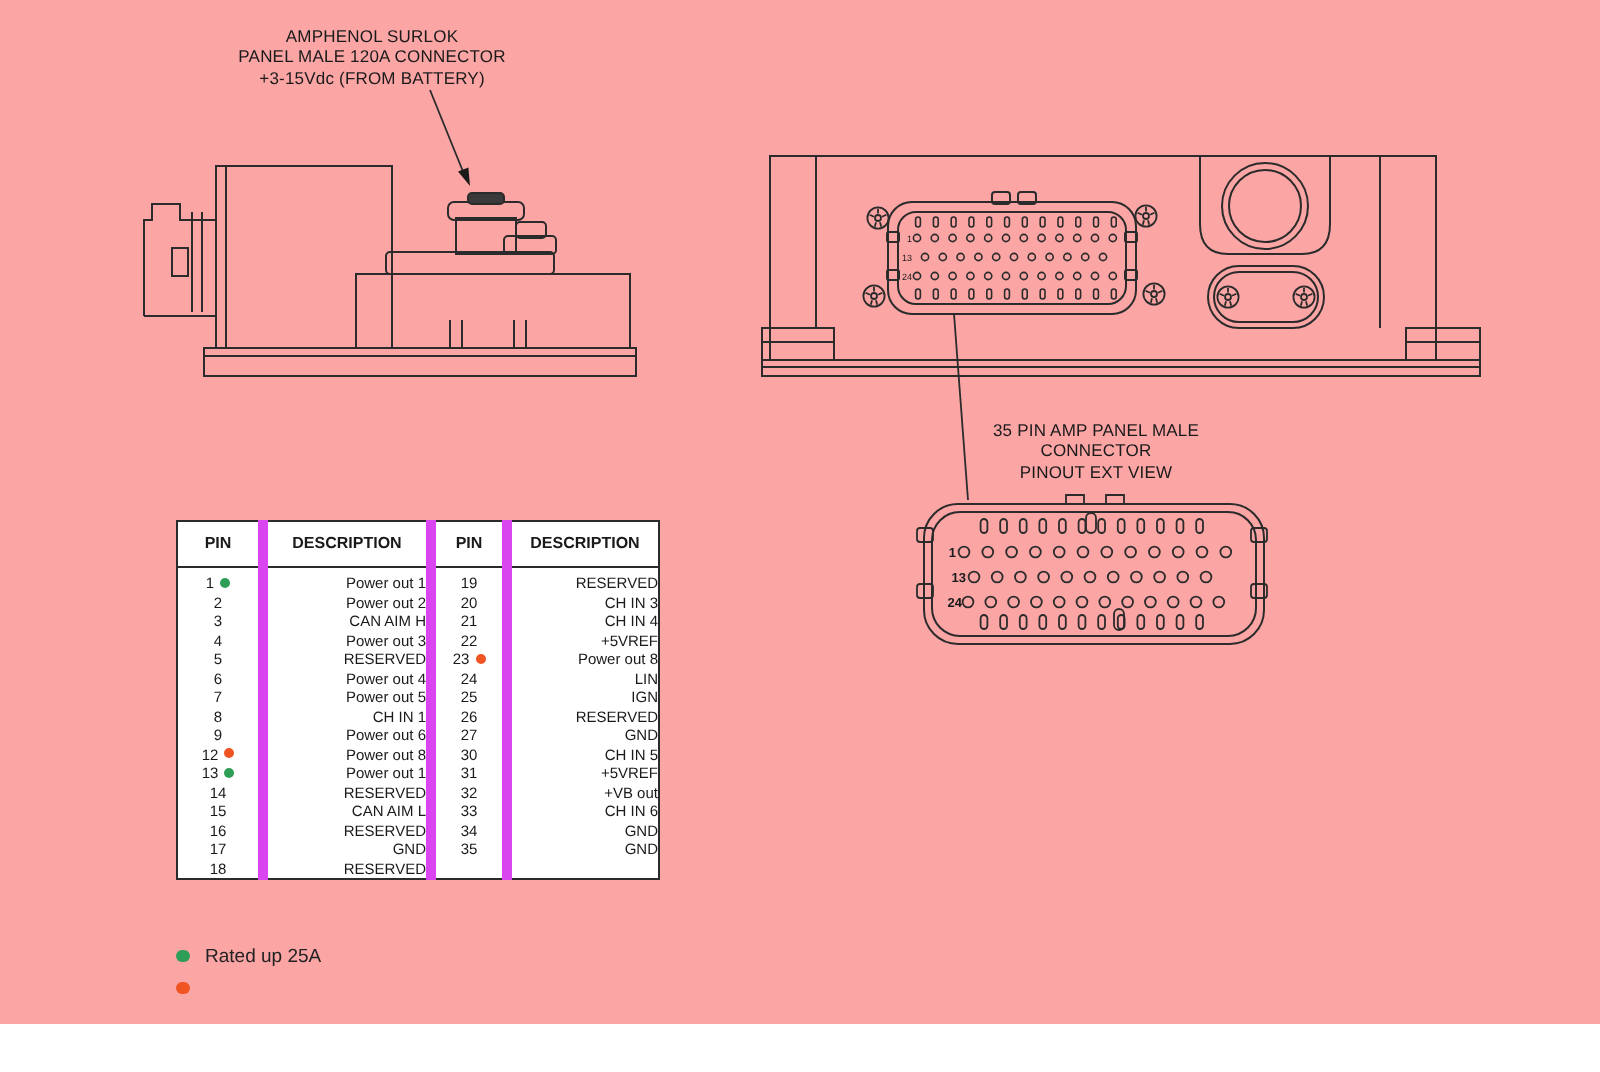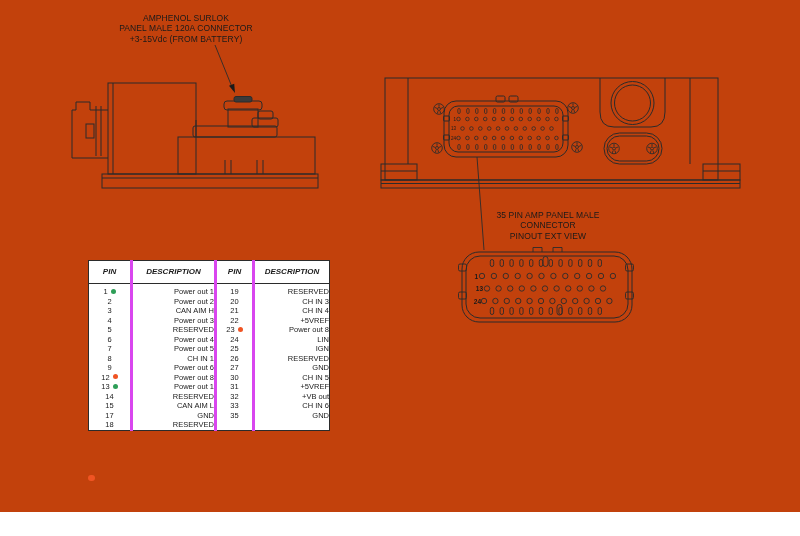--- a/index.html
+++ b/index.html
@@ -1,36 +1,36 @@
 <!DOCTYPE html>
 <html><head>
 <meta charset="utf-8">
 <style>
   * { margin:0; padding:0; box-sizing:border-box; }
   html,body { background:#ffffff; }
   #page {
-    position:relative; width:800px; height:512px; background:#c2410c;
+    position:relative; width:800px; height:512px; background:#fca5a5;
     font-family:"Liberation Sans", sans-serif; color:#1a1a1a; overflow:hidden;
   }
   #art { position:absolute; left:0; top:0; }
   .ann { position:absolute; font-size:8.5px; line-height:10.4px; text-align:center; color:#1a1a1a; letter-spacing:0.1px; }
   #ann-top { left:108px; top:13px; width:156px; }
   #ann-pinout { left:468px; top:210px; width:160px; }
 
   
   #pin-table {
     position:absolute; left:88px; top:260px;
     border-collapse:collapse; table-layout:fixed;
     border:1px solid #2b2b2b; background:#fff;
   }
   #pin-table th {
     font-size:8px; font-weight:bold; text-align:center;
-    padding:6px 0 7px; border-bottom:1px solid #2b2b2b;font-style:italic;
+    padding:6px 0 7px; border-bottom:1px solid #2b2b2b;
   }
-  #pin-table th + th, #pin-table td + td { border-left:3px solid #d946ef; }
+  #pin-table th + th, #pin-table td + td { border-left:5px solid #d946ef; }
   #pin-table td { font-size:7.5px; height:9.5px; line-height:9.5px; white-space:nowrap; }
   #pin-table col.c-pin1 { width:43px; } #pin-table col.c-desc1 { width:84px; }
   #pin-table col.c-pin2 { width:38px; } #pin-table col.c-desc2 { width:76px; }
   #pin-table td.pin { text-align:center; }
   #pin-table td.desc { text-align:right; padding-left:9px; }
   #pin-table tbody tr:first-child td { padding-top:3px; }
 
   .dot { display:inline-block; width:5px; height:5px; border-radius:50%; margin-left:3px; vertical-align:0.5px; }
   .dot.lg { width:6.5px; height:6.5px; margin-left:0; vertical-align:-0.5px; }
 
@@ -398,33 +398,43 @@
           <td class="pin">32</td>
           <td class="desc">+VB out</td>
         </tr>
         <tr>
           <td class="pin">15</td>
           <td class="desc">CAN AIM L</td>
           <td class="pin">33</td>
           <td class="desc">CH IN 6</td>
         </tr>
         <tr>
+          <td class="pin">16</td>
+          <td class="desc">RESERVED</td>
+          <td class="pin">34</td>
+          <td class="desc">GND</td>
+        </tr>
+        <tr>
           <td class="pin">17</td>
           <td class="desc">GND</td>
           <td class="pin">35</td>
           <td class="desc">GND</td>
         </tr>
         <tr>
           <td class="pin">18</td>
           <td class="desc">RESERVED</td>
           <td class="pin"></td>
           <td class="desc"></td>
         </tr>
       </tbody>
   </table>
 
   <div id="legend">
       <div class="legend-item">
+        <span class="dot lg" style="background: rgb(46, 158, 87);"></span>
+        <span>Rated up 25A</span>
+      </div>
+      <div class="legend-item">
         <span class="dot lg" style="background: rgb(240, 84, 35);"></span>
       </div>
     </div>
 
 </div>
 
 </body></html>

